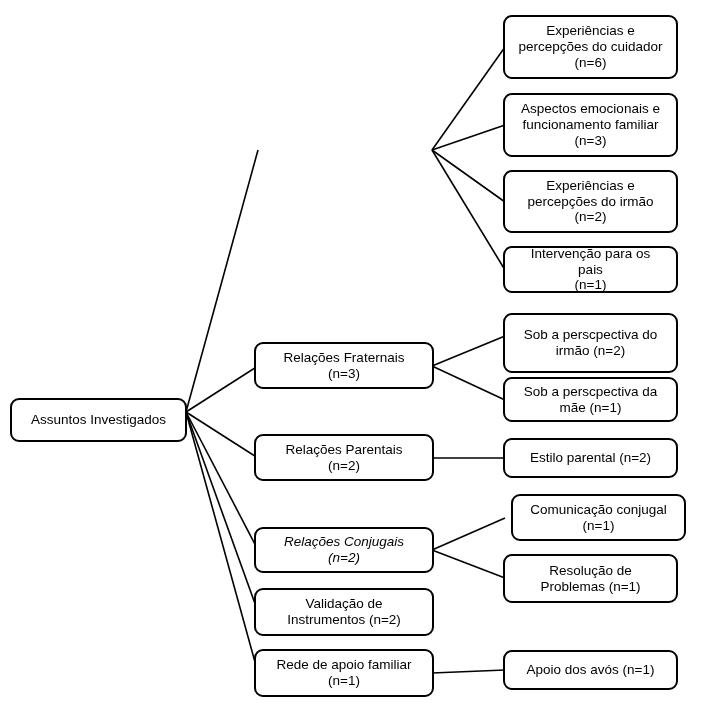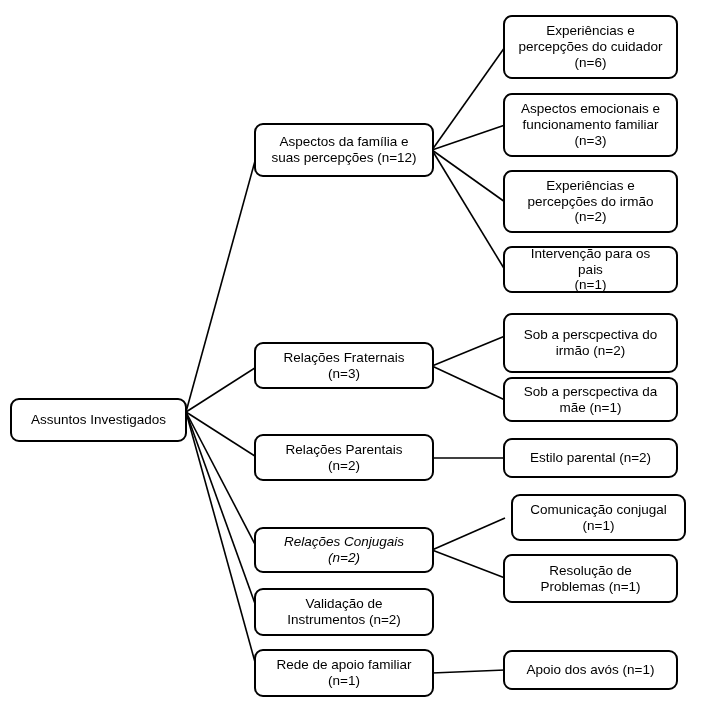--- a/index.html
+++ b/index.html
@@ -66,22 +66,20 @@
 
       <line x1="432" y1="550" x2="505" y2="518"></line>
       <line x1="432" y1="550" x2="505" y2="578"></line>
 
       <line x1="432" y1="673" x2="505" y2="670"></line>
     </g>
   </svg>
 
   <div class="node" style="left:10px; top:398px; width:177px; height:44px;">Assuntos Investigados</div>
 
-  <div class="node" style="left:254px; top:123px; width:180px; height:54px;">Aspectos da família e
-suas percepções (n=12)</div>
   <div class="node" style="left:254px; top:342px; width:180px; height:47px;">Relações Fraternais
 (n=3)</div>
   <div class="node" style="left:254px; top:434px; width:180px; height:47px;">Relações Parentais
 (n=2)</div>
   <div class="node" style="left:254px; top:527px; width:180px; height:46px;font-style:italic;">Relações Conjugais
 (n=2)</div>
   <div class="node" style="left:254px; top:588px; width:180px; height:48px;">Validação de
 Instrumentos (n=2)</div>
   <div class="node" style="left:254px; top:649px; width:180px; height:48px;">Rede de apoio familiar
 (n=1)</div>

